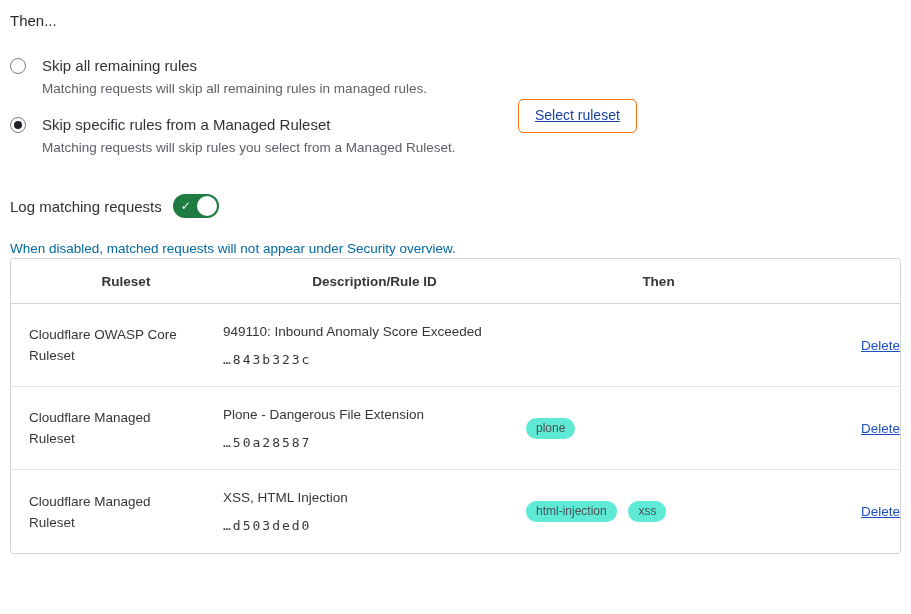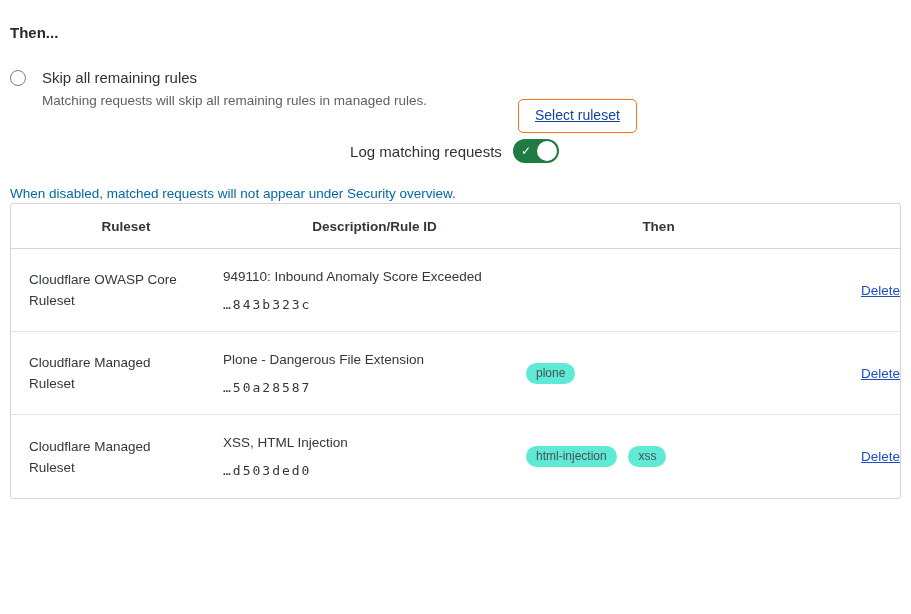--- a/index.html
+++ b/index.html
@@ -8,22 +8,22 @@
     width: 911px; height: 614px;
     background: #ffffff;
     font-family: "Liberation Sans", "DejaVu Sans", sans-serif;
     color: #30343a;
     overflow: hidden;
   }
   .page { position: relative; width: 911px; height: 614px; padding: 12px 12px 0 10px; }
 
   
   .then-heading {
-    font-size: 15px; font-weight: 700; color: #272a2e;
-    margin: 12px 0 25px 0; line-height: 18px;
+    font-size: 15px; font-weight: 400; color: #272a2e;
+    margin: 0 0 25px 0; line-height: 18px;
   }
   .radio-row { display: flex; gap: 16px; align-items: flex-start; margin-bottom: 15px; position: relative; }
   .radio {
     flex: none; width: 16px; height: 16px; border-radius: 50%;
     border: 1px solid #797d83; background: #fff; margin-top: 3px; position: relative;
     cursor: pointer;
   }
   .radio.selected::after {
     content: ""; position: absolute; left: 3px; top: 3px; width: 8px; height: 8px;
     border-radius: 50%; background: #1f2124;
@@ -33,21 +33,21 @@
 
   .select-ruleset-btn {
     position: absolute; left: 518px; top: 99px;
     background: #ffffff; border: 1px solid #f97316; border-radius: 5px;
     padding: 7px 16px 8px 16px; font-family: inherit;
     font-size: 14px; color: #16419e; text-decoration: underline;
     cursor: pointer; line-height: 17px;
   }
 
   
-  .log-row { display: flex; align-items: center; gap: 11px; margin-top: 28px; justify-content: center; }
+  .log-row { display: flex; align-items: center; gap: 11px; margin-top: 36px; }
   .log-label { font-size: 15px; color: #2f3338; }
   .toggle {
     position: relative; width: 46px; height: 24px; border-radius: 13px;
     background: #1e7b41; cursor: pointer; flex: none;
   }
   .toggle-knob {
     position: absolute; right: 2px; top: 2px; width: 20px; height: 20px;
     border-radius: 50%; background: #ffffff;
   }
   .toggle-check {
@@ -98,20 +98,27 @@
   <div class="then-heading">Then...</div>
 
   <div class="radio-row">
     <span class="radio"></span>
     <div>
       <div class="radio-label">Skip all remaining rules</div>
       <div class="radio-desc">Matching requests will skip all remaining rules in managed rules.</div>
     </div>
   </div>
 
+  <div class="radio-row">
+    <span class="radio selected"></span>
+    <div>
+      <div class="radio-label">Skip specific rules from a Managed Ruleset</div>
+      <div class="radio-desc">Matching requests will skip rules you select from a Managed Ruleset.</div>
+    </div>
+  </div>
 
   <button class="select-ruleset-btn">Select ruleset</button>
 
   <div class="log-row">
     <span class="log-label">Log matching requests</span>
     <span class="toggle">
       <span class="toggle-check">✓</span>
       <span class="toggle-knob"></span>
     </span>
   </div>

